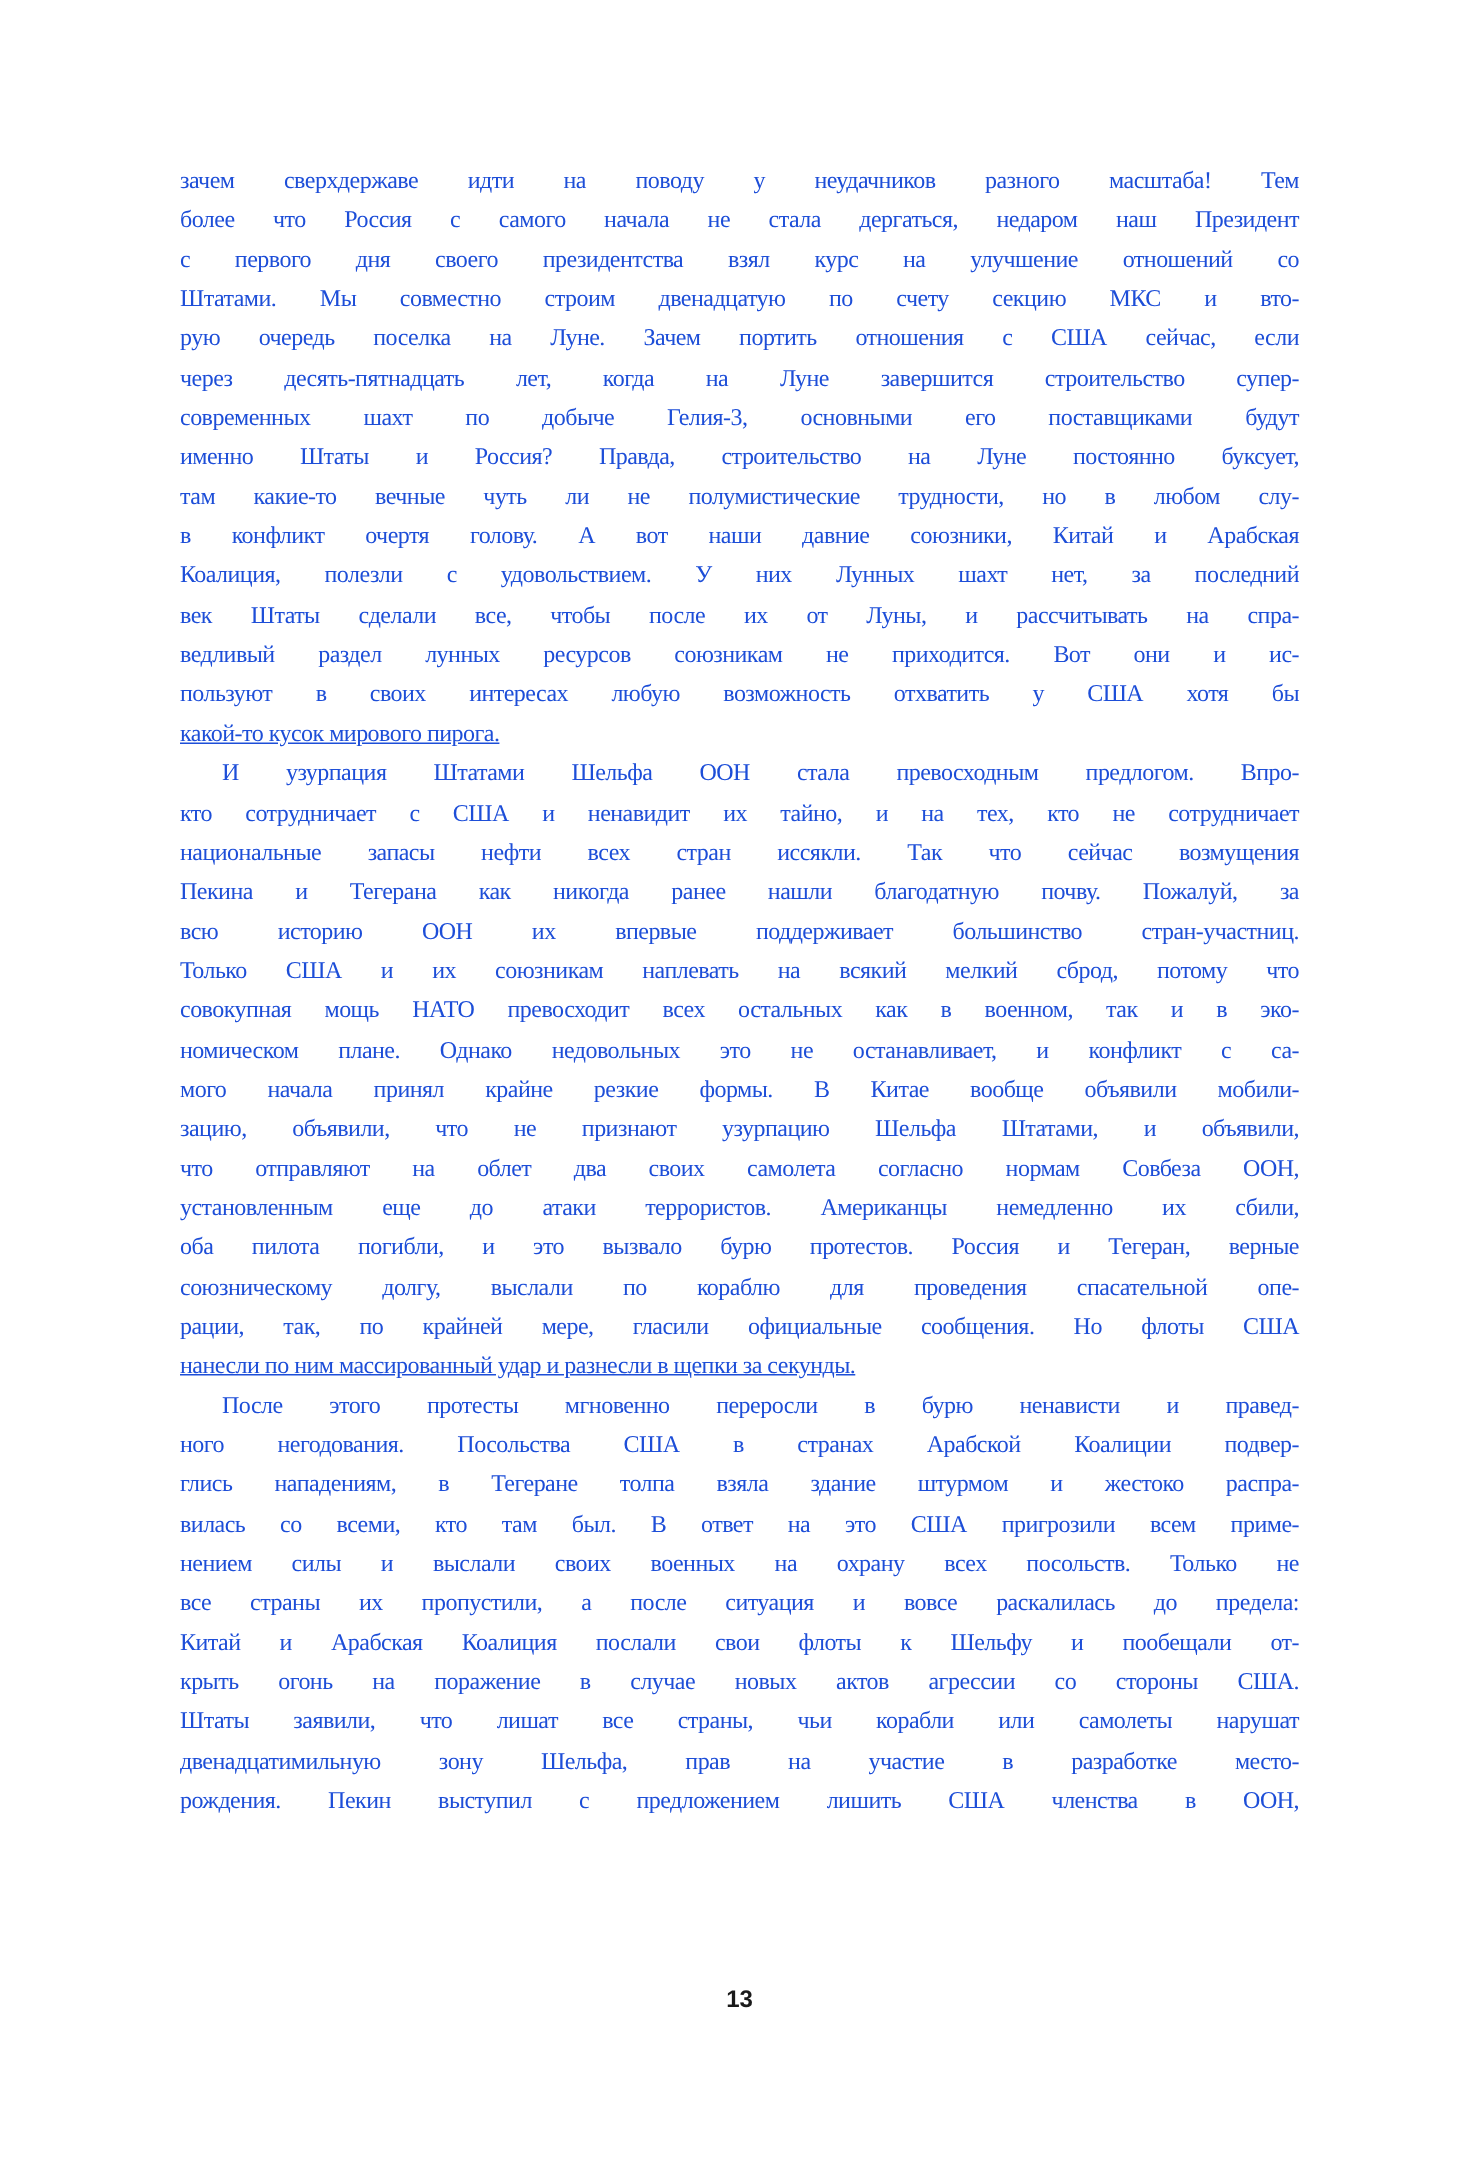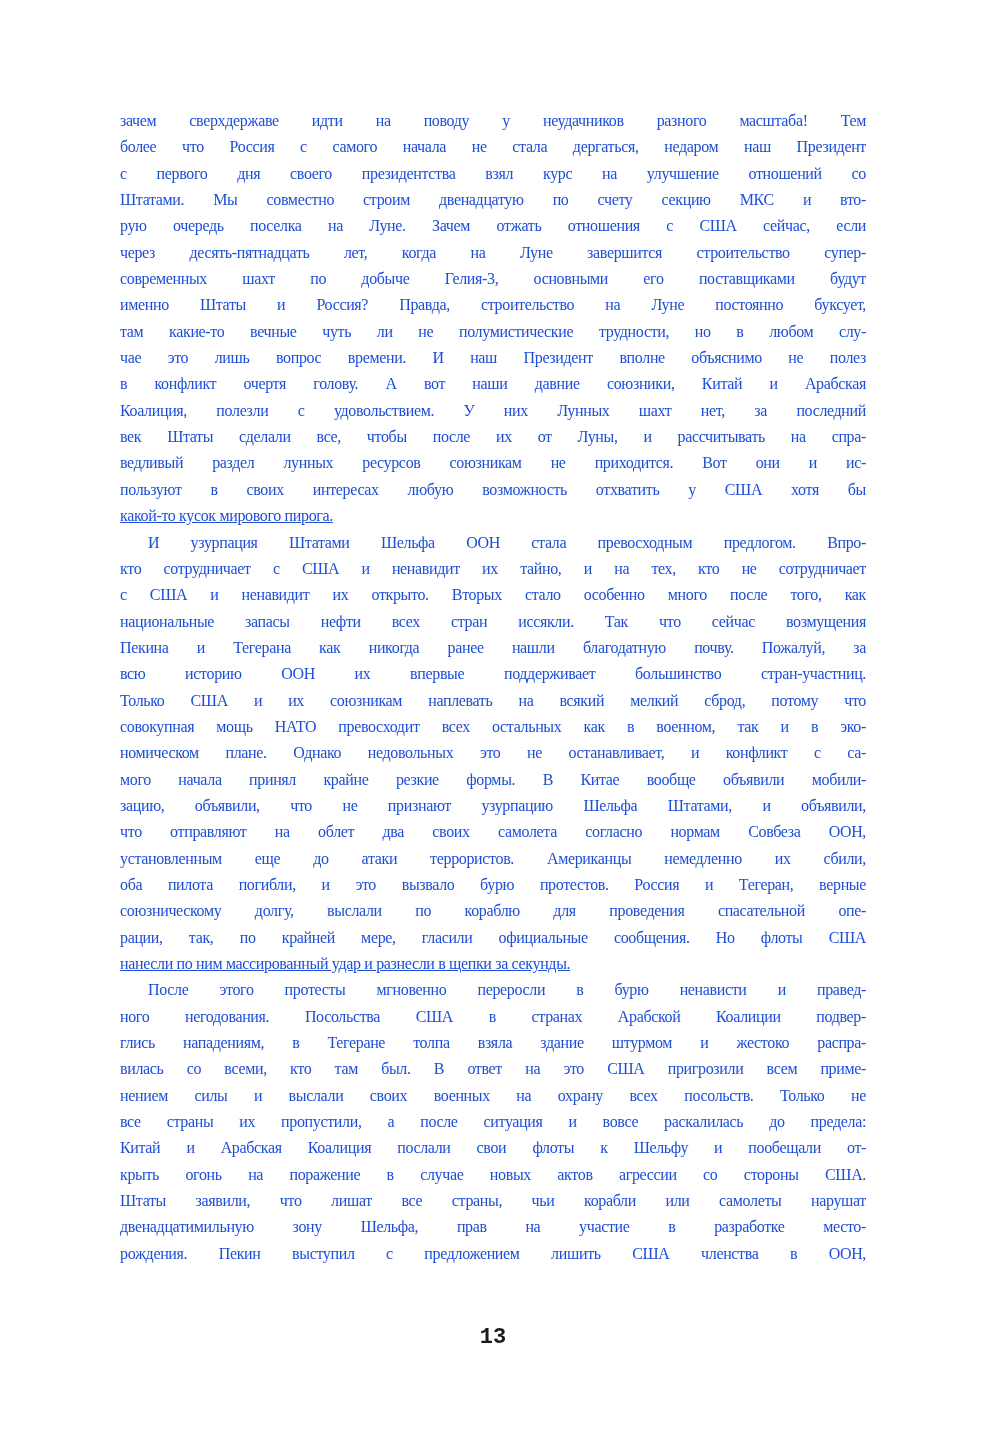--- a/index.html
+++ b/index.html
@@ -46,55 +46,53 @@
     }
     .line.indent {
       padding-left: 28px;
     }
     .page-number {
       position: absolute;
       left: 0;
       width: 986px;
       top: 1325px;
       text-align: center;
-      font-family: Liberation Mono, monospace;
+      font-family: Liberation Sans, sans-serif;
       font-weight: bold;
-      font-size: 22px;
+      font-size: 16px;
       color: #1a1a1a;
     }
   </style>
 </head>
 <body>
 
 <div class="page">
   <div class="text-block">
 
     <div>
       <span class="line">зачем сверхдержаве идти на поводу у неудачников разного масштаба! Тем</span>
       <span class="line">более что Россия с самого начала не стала дергаться, недаром наш Президент</span>
       <span class="line">с первого дня своего президентства взял курс на улучшение отношений со</span>
       <span class="line">Штатами. Мы совместно строим двенадцатую по счету секцию МКС и вто-</span>
-      <span class="line">рую очередь поселка на Луне. Зачем отжать отношения с США сейчас, если</span>
+      <span class="line">рую очередь поселка на Луне. Зачем портить отношения с США сейчас, если</span>
       <span class="line">через десять-пятнадцать лет, когда на Луне завершится строительство супер-</span>
       <span class="line">современных шахт по добыче Гелия-3, основными его поставщиками будут</span>
       <span class="line">именно Штаты и Россия? Правда, строительство на Луне постоянно буксует,</span>
       <span class="line">там какие-то вечные чуть ли не полумистические трудности, но в любом слу-</span>
-      <span class="line">чае это лишь вопрос времени. И наш Президент вполне объяснимо не полез</span>
       <span class="line">в конфликт очертя голову. А вот наши давние союзники, Китай и Арабская</span>
       <span class="line">Коалиция, полезли с удовольствием. У них Лунных шахт нет, за последний</span>
       <span class="line">век Штаты сделали все, чтобы после их от Луны, и рассчитывать на спра-</span>
       <span class="line">ведливый раздел лунных ресурсов союзникам не приходится. Вот они и ис-</span>
       <span class="line">пользуют в своих интересах любую возможность отхватить у США хотя бы</span>
       <span class="line last">какой-то кусок мирового пирога.</span>
     </div>
 
     <div>
       <span class="line indent">И узурпация Штатами Шельфа ООН стала превосходным предлогом. Впро-</span>
       <span class="line">кто сотрудничает с США и ненавидит их тайно, и на тех, кто не сотрудничает</span>
-      <span class="line">с США и ненавидит их открыто. Вторых стало особенно много после того, как</span>
       <span class="line">национальные запасы нефти всех стран иссякли. Так что сейчас возмущения</span>
       <span class="line">Пекина и Тегерана как никогда ранее нашли благодатную почву. Пожалуй, за</span>
       <span class="line">всю историю ООН их впервые поддерживает большинство стран-участниц.</span>
       <span class="line">Только США и их союзникам наплевать на всякий мелкий сброд, потому что</span>
       <span class="line">совокупная мощь НАТО превосходит всех остальных как в военном, так и в эко-</span>
       <span class="line">номическом плане. Однако недовольных это не останавливает, и конфликт с са-</span>
       <span class="line">мого начала принял крайне резкие формы. В Китае вообще объявили мобили-</span>
       <span class="line">зацию, объявили, что не признают узурпацию Шельфа Штатами, и объявили,</span>
       <span class="line">что отправляют на облет два своих самолета согласно нормам Совбеза ООН,</span>
       <span class="line">установленным еще до атаки террористов. Американцы немедленно их сбили,</span>

